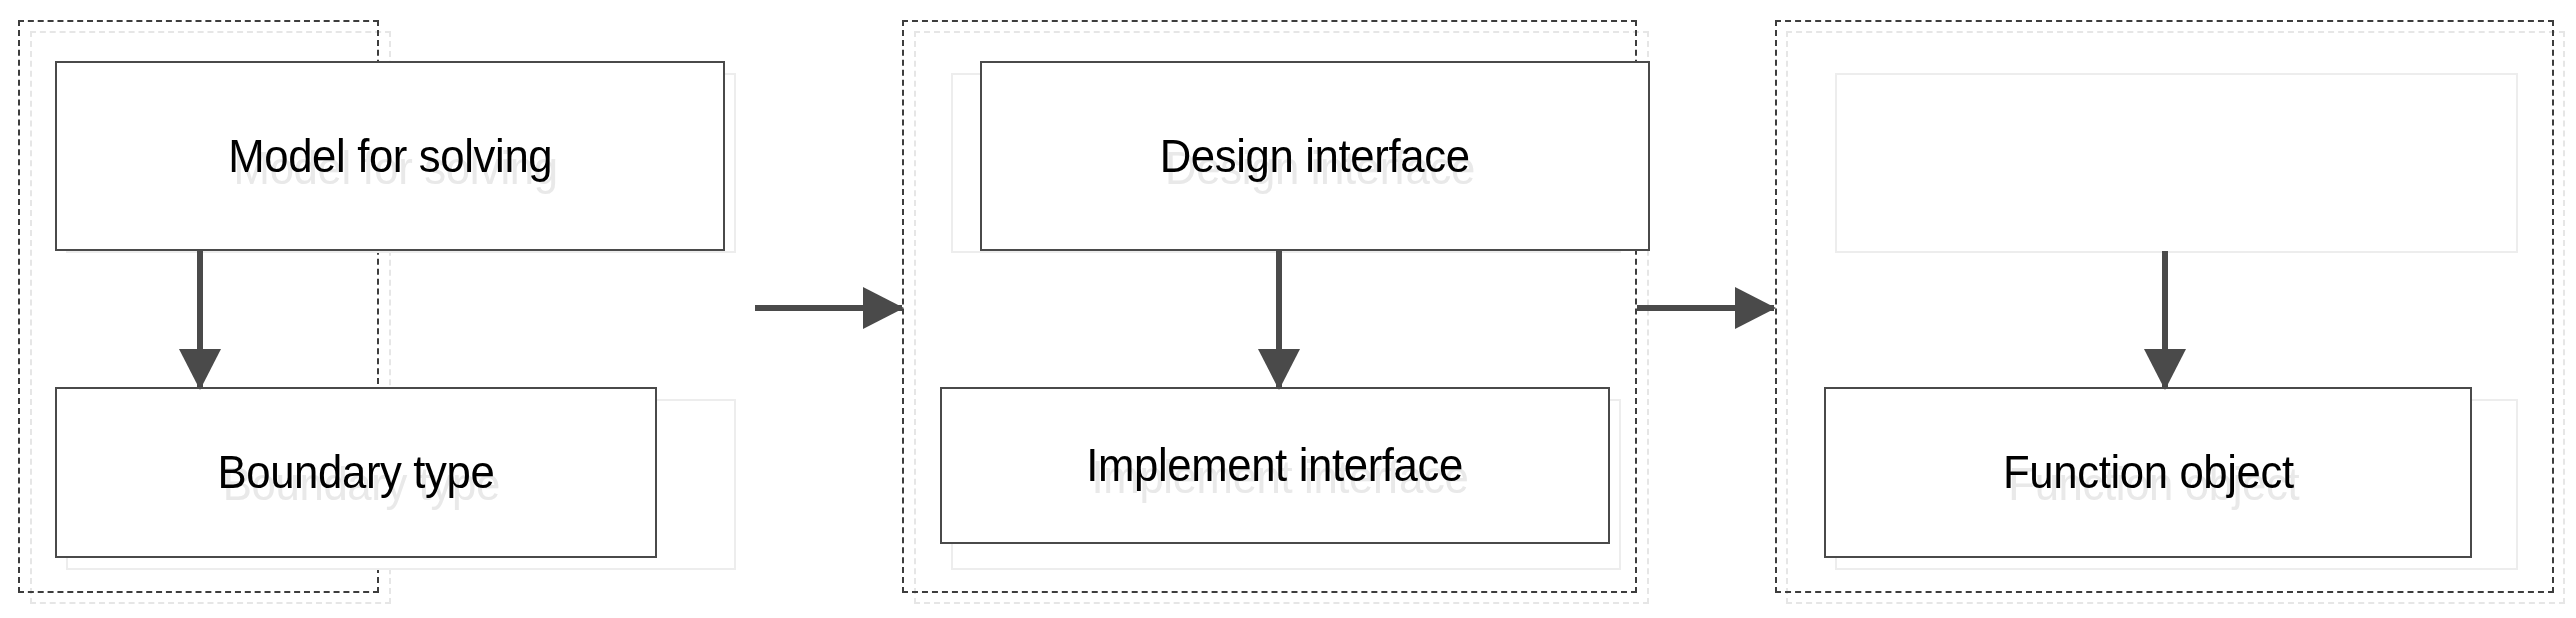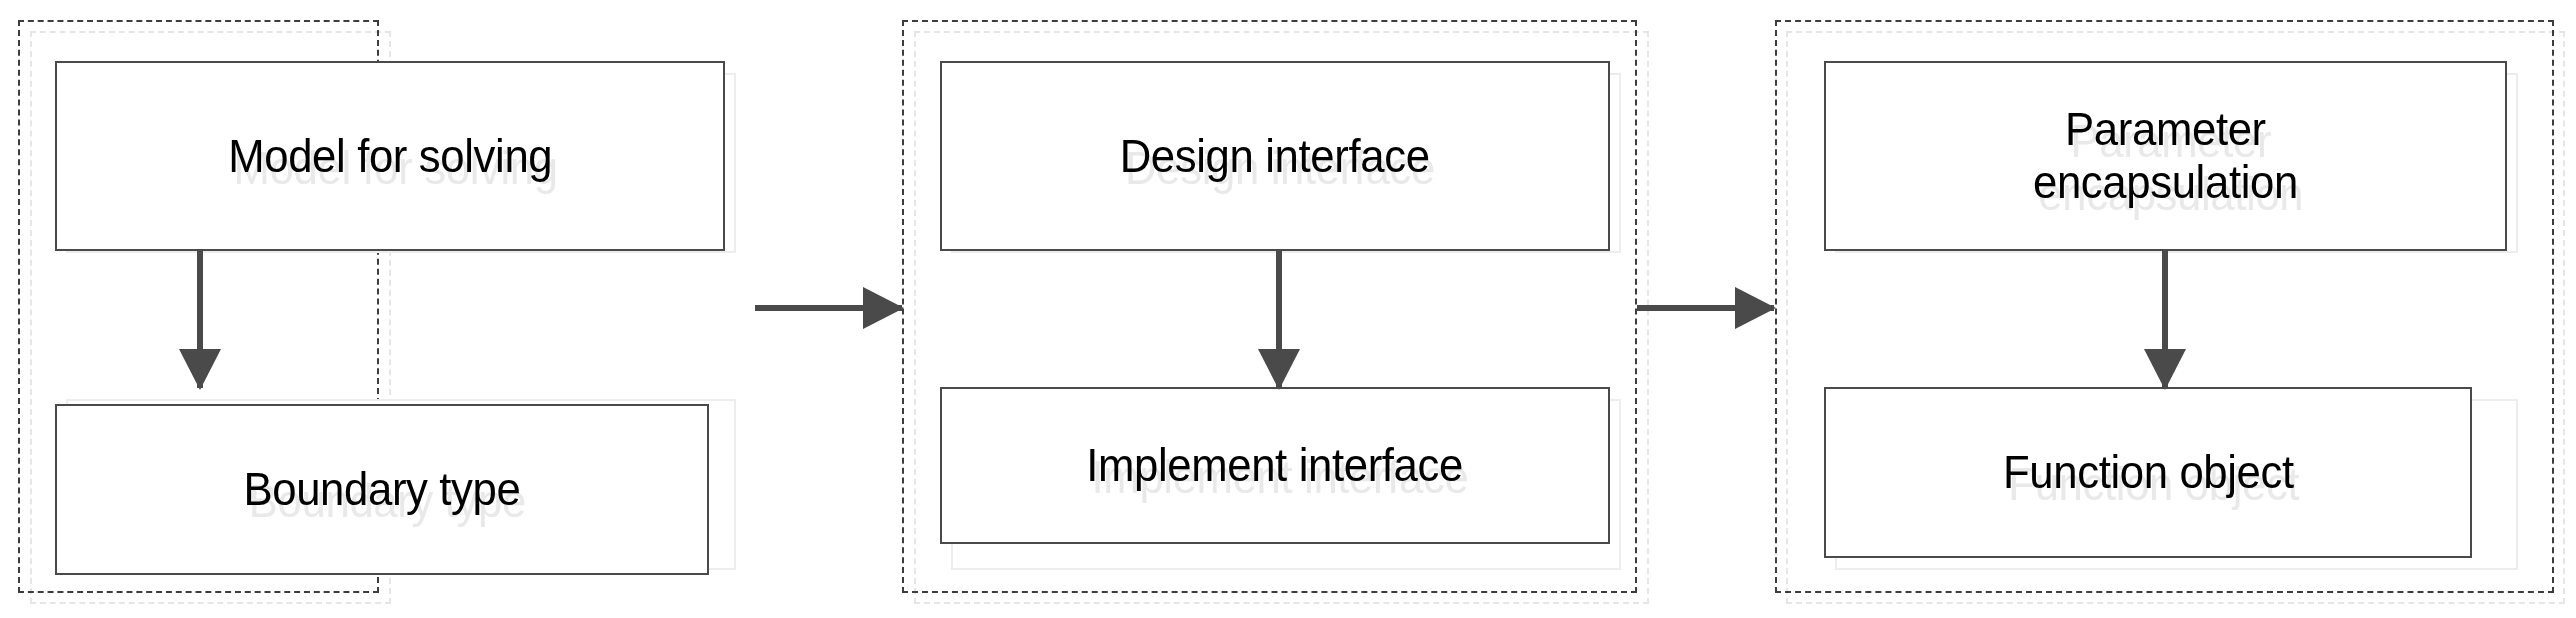--- a/index.html
+++ b/index.html
@@ -127,34 +127,34 @@
   <div class="node" style="left:55px; top:61px; width:670px; height:190px;align-items:center;">
     <span class="node-label">Model for solving</span>
   </div>
 
   <div class="arrow-v" style="left:197px; top:251px; width:5.8px; height:137px;">
     <div class="shaft"></div>
     <div class="head"></div>
   </div>
 
   <div class="node-shadow" style="left:66px; top:399px; width:670px; height:171px;"></div>
-  <div class="node" style="left:55px; top:404px; width:654px; height:171px;justify-content:center;">
+  <div class="node" style="left:55px; top:387px; width:602px; height:171px;justify-content:center;">
     <span class="node-label">Boundary type</span>
   </div>
 
   <div class="arrow-h" style="left:755px; top:305px; width:147px; height:5.8px;">
     <div class="shaft"></div>
     <div class="head"></div>
   </div>
 
   <div class="group-shadow" style="left:914px; top:31px; width:735px; height:573px;"></div>
   <div class="group" style="left:902px; top:20px; width:735px; height:573px;"></div>
 
   <div class="node-shadow" style="left:951px; top:73px; width:670px; height:180px;"></div>
-  <div class="node" style="left:940px; top:61px; width:670px; height:190px;">
+  <div class="node" style="left:980px; top:61px; width:670px; height:190px;">
     <span class="node-label">Design interface</span>
   </div>
 
   <div class="arrow-v" style="left:1276px; top:251px; width:5.8px; height:137px;">
     <div class="shaft"></div>
     <div class="head"></div>
   </div>
 
   <div class="node-shadow" style="left:951px; top:399px; width:670px; height:171px;"></div>
   <div class="node" style="left:940px; top:387px; width:670px; height:157px;">
@@ -163,24 +163,20 @@
 
   <div class="arrow-h" style="left:1637px; top:305px; width:137px; height:5.8px;">
     <div class="shaft"></div>
     <div class="head"></div>
   </div>
 
   <div class="group-shadow" style="left:1786px; top:31px; width:779px; height:573px;"></div>
   <div class="group" style="left:1775px; top:20px; width:779px; height:573px;"></div>
 
   <div class="node-shadow" style="left:1835px; top:73px; width:683px; height:180px;"></div>
-  <div class="node" style="left:1824px; top:61px; width:683px; height:190px;">
-    <span class="node-label">Parameter
-encapsulation</span>
-  </div>
 
   <div class="arrow-v" style="left:2162px; top:251px; width:5.8px; height:137px;">
     <div class="shaft"></div>
     <div class="head"></div>
   </div>
 
   <div class="node-shadow" style="left:1835px; top:399px; width:683px; height:171px;"></div>
   <div class="node" style="left:1824px; top:387px; width:648px; height:171px;">
     <span class="node-label">Function object</span>
   </div>

